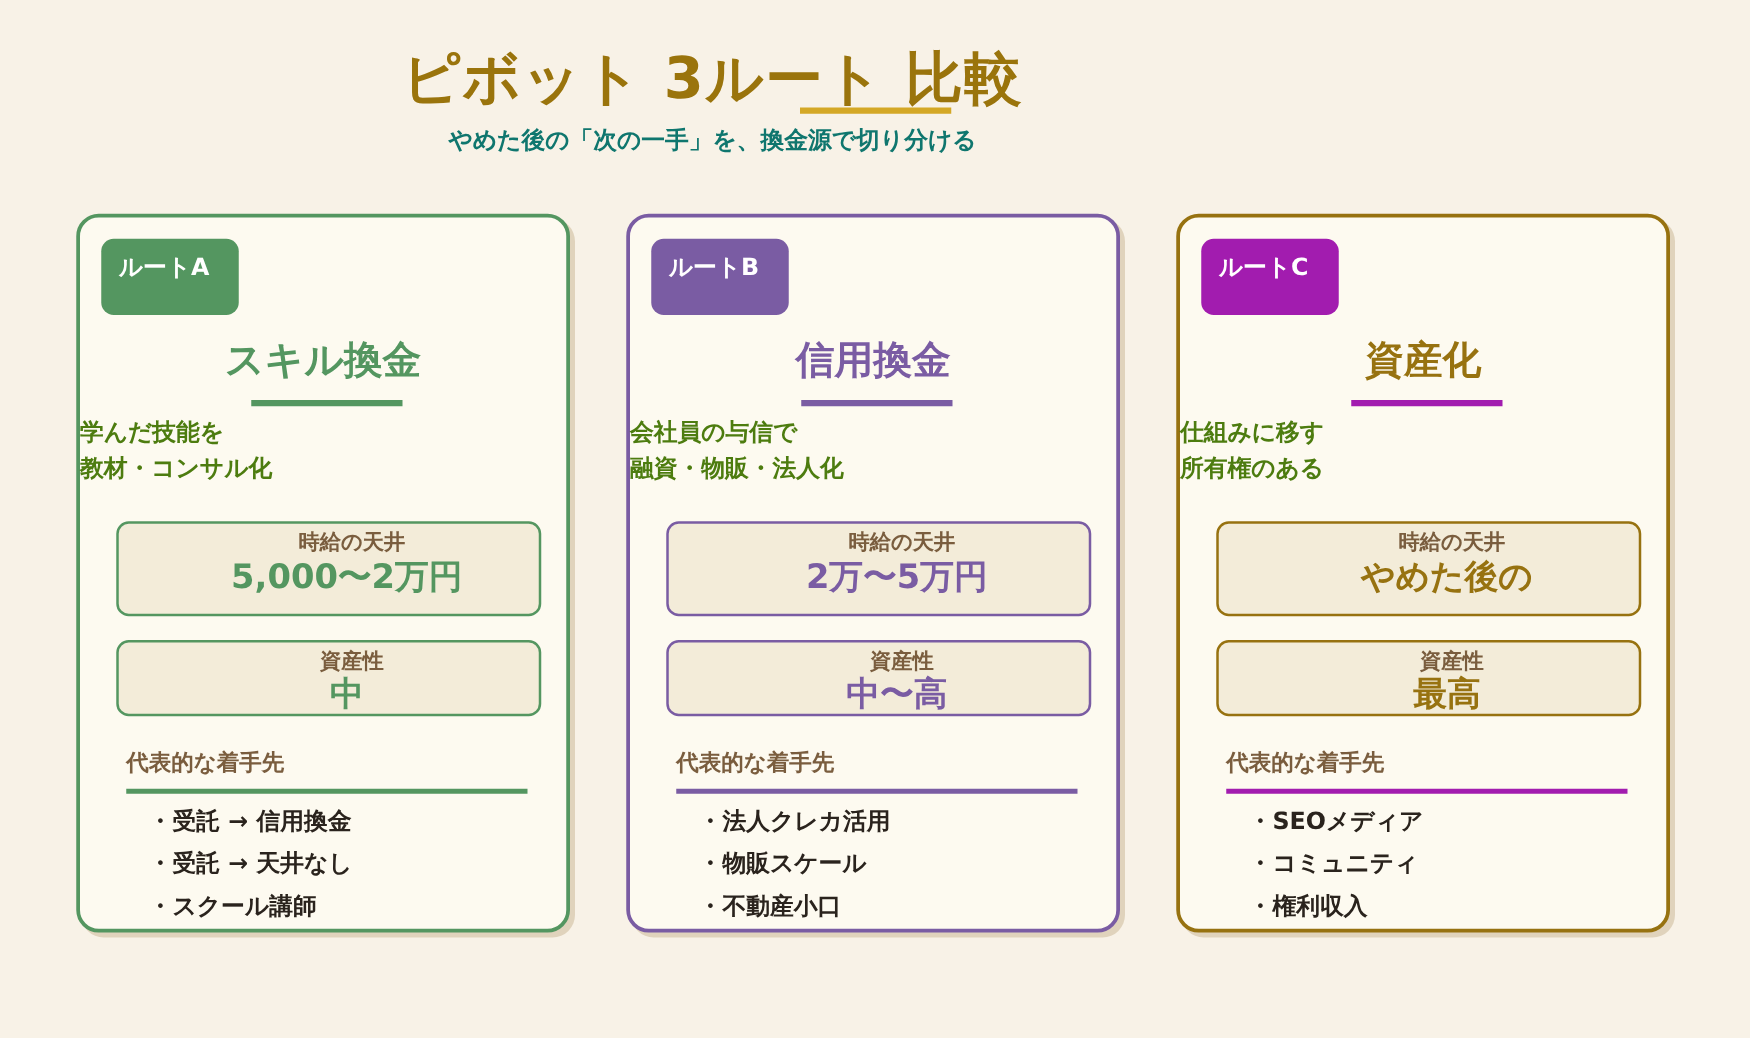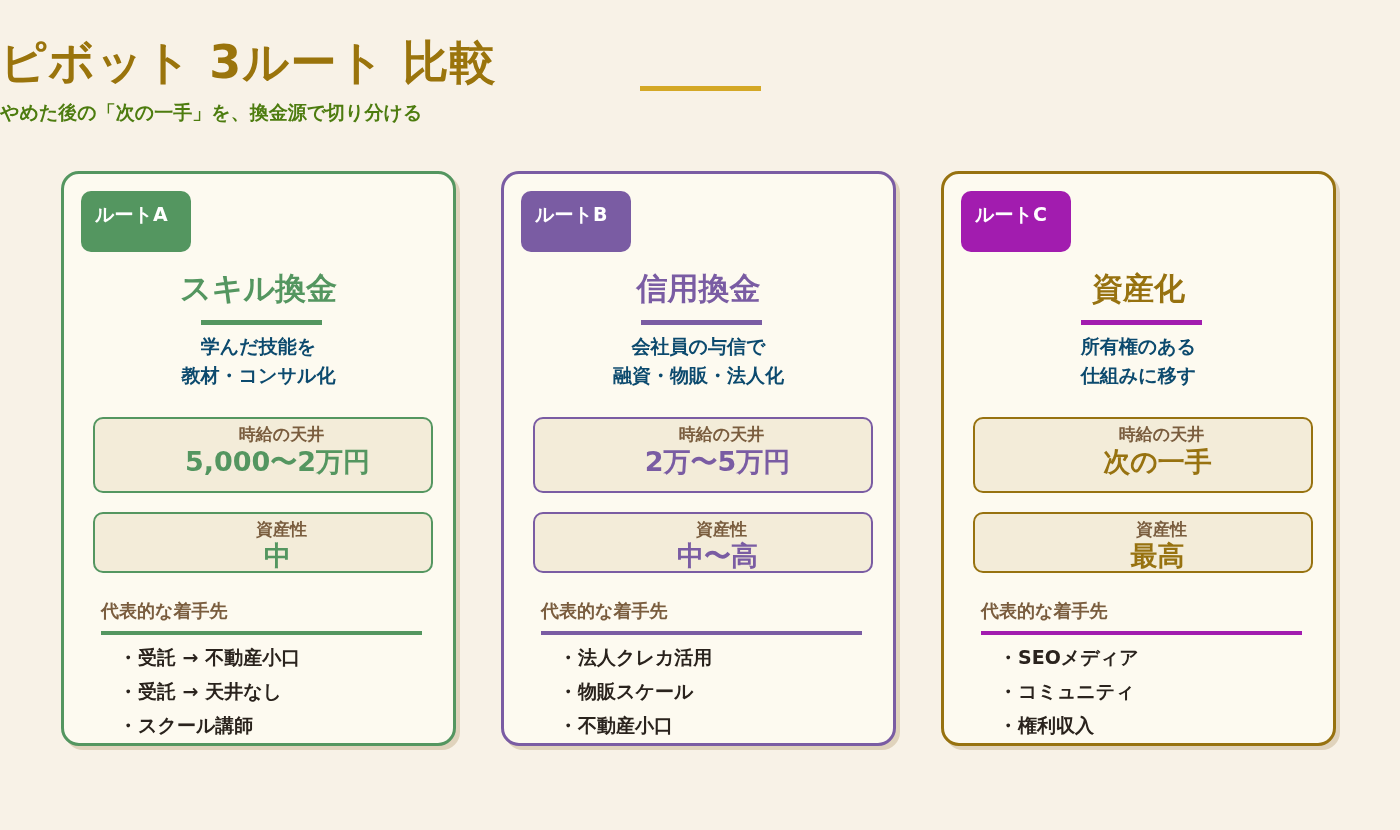--- a/index.html
+++ b/index.html
@@ -12,42 +12,42 @@
       background: #f8f2e7;
       font-family: "DejaVu Sans", "Liberation Sans", sans-serif;
       position: relative;
       overflow: hidden;
     }
     .header {
       position: absolute;
       left: 0;
       top: 30px;
       width: 1140px;
-      text-align: left;
+      text-align: center;
     }
     .title {
       font-size: 46px;
       font-weight: bold;
       color: #9a740c;
       line-height: 64px;
       margin: 0;
       letter-spacing: 1px;
     }
     .title-underline {
       position: absolute;
       left: 640px;
       top: 56px;
       width: 121px;
       height: 5px;
       background: #d4a826;
     }
     .subtitle {
       font-size: 19px;
       font-weight: bold;
-      color: #4d7c0f;
+      color: #0f766e;
       margin-top: 4px;
       line-height: 28px;
     }
     .card {
       position: absolute;
       top: 171px;
       width: 395px;
       height: 575px;
       box-sizing: border-box;
       border-radius: 18px;
@@ -88,24 +88,24 @@
       left: 137px;
       top: 146px;
       width: 121px;
       height: 5px;
     }
     .desc {
       position: absolute;
       left: 0;
       width: 100%;
       top: 158px;
-      text-align: center;
-      font-size: 19px;
-      font-weight: bold;
-      color: #0c4a6e;
+      text-align: left;
+      font-size: 19px;
+      font-weight: bold;
+      color: #4d7c0f;
       line-height: 29px;
     }
     .stat-box {
       position: absolute;
       left: 29px;
       width: 340px;
       box-sizing: border-box;
       border: 2px solid;
       border-radius: 10px;
       background: #f3ecd9;
@@ -198,21 +198,21 @@
     <div class="stat-label">時給の天井</div>
     <div class="stat-value">5,000〜2万円</div>
   </div>
   <div class="stat-box asset">
     <div class="stat-label">資産性</div>
     <div class="stat-value">中</div>
   </div>
   <div class="section-label">代表的な着手先</div>
   <div class="section-bar"></div>
   <ul class="items">
-    <li><span class="bullet">・</span><span>受託 → 不動産小口</span></li>
+    <li><span class="bullet">・</span><span>受託 → 信用換金</span></li>
     <li><span class="bullet">・</span><span>受託 → 天井なし</span></li>
     <li><span class="bullet">・</span><span>スクール講師</span></li>
   </ul>
 </div>
 
 <div class="card b">
   <div class="badge">ルートB</div>
   <div class="route-name">信用換金</div>
   <div class="name-bar"></div>
   <div class="desc">
@@ -234,26 +234,26 @@
     <li><span class="bullet">・</span><span>物販スケール</span></li>
     <li><span class="bullet">・</span><span>不動産小口</span></li>
   </ul>
 </div>
 
 <div class="card c">
   <div class="badge">ルートC</div>
   <div class="route-name">資産化</div>
   <div class="name-bar"></div>
   <div class="desc">
+    <div>仕組みに移す</div>
     <div>所有権のある</div>
-    <div>仕組みに移す</div>
   </div>
   <div class="stat-box rate">
     <div class="stat-label">時給の天井</div>
-    <div class="stat-value">次の一手</div>
+    <div class="stat-value">やめた後の</div>
   </div>
   <div class="stat-box asset">
     <div class="stat-label">資産性</div>
     <div class="stat-value">最高</div>
   </div>
   <div class="section-label">代表的な着手先</div>
   <div class="section-bar"></div>
   <ul class="items">
     <li><span class="bullet">・</span><span>SEOメディア</span></li>
     <li><span class="bullet">・</span><span>コミュニティ</span></li>

